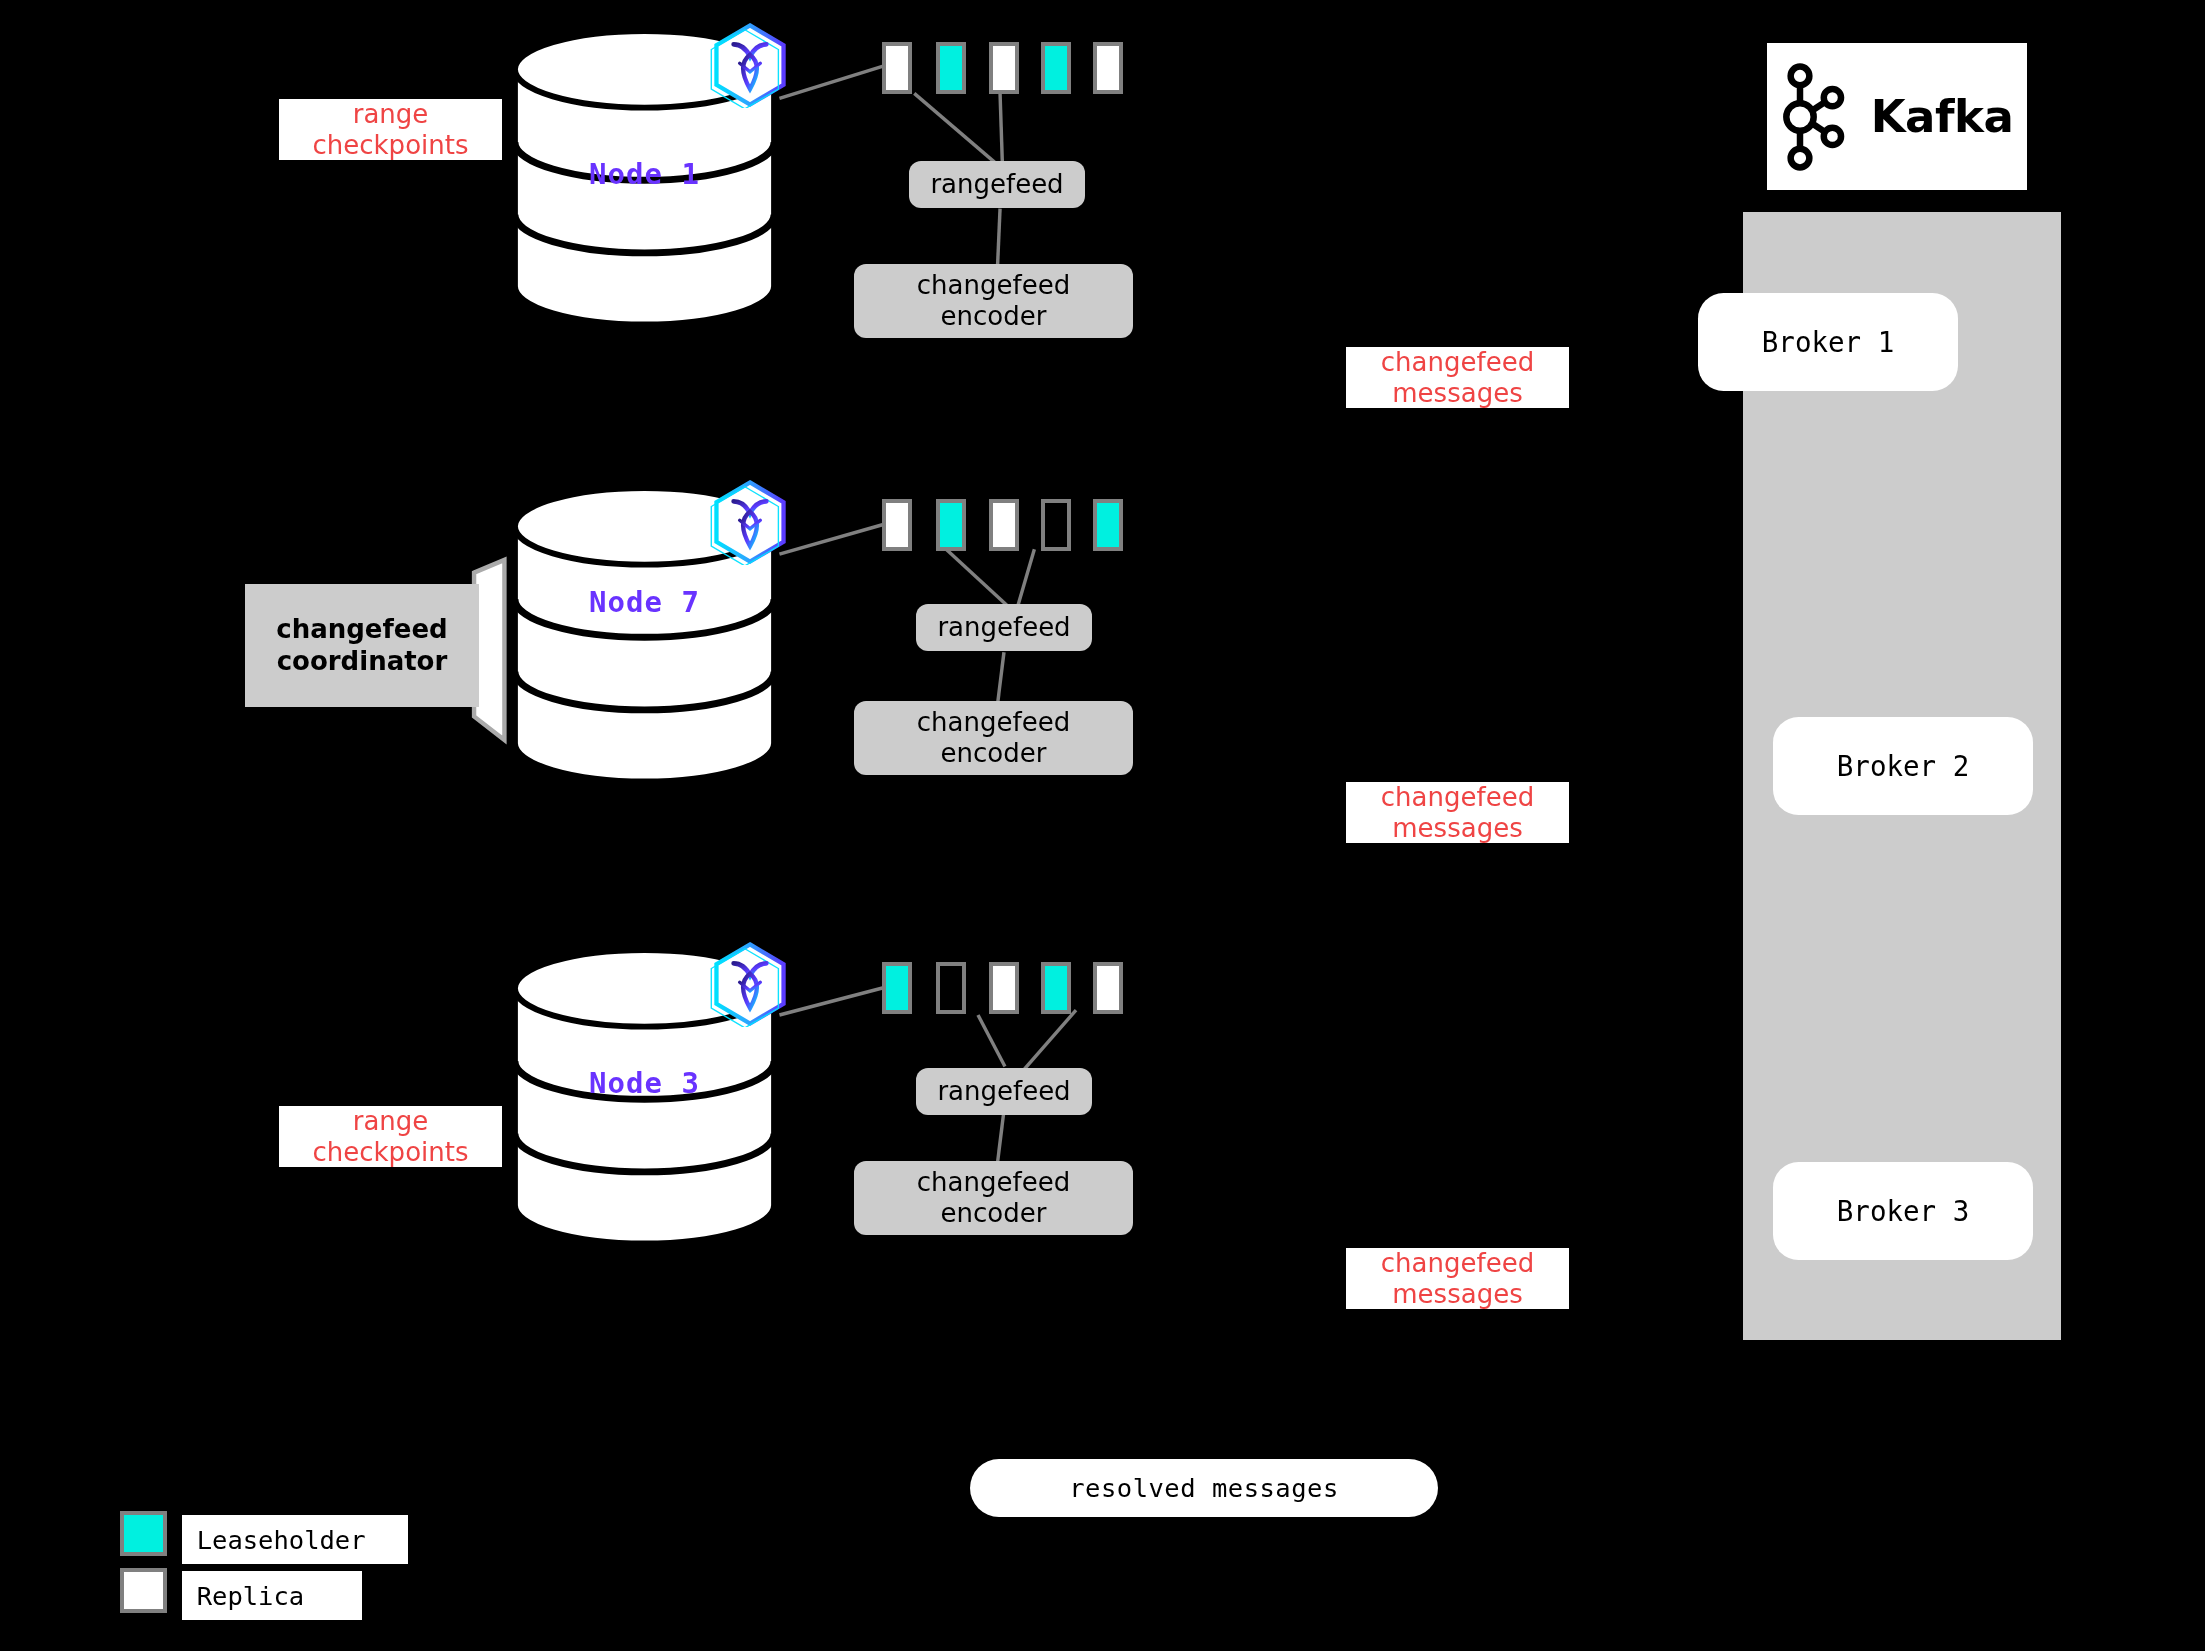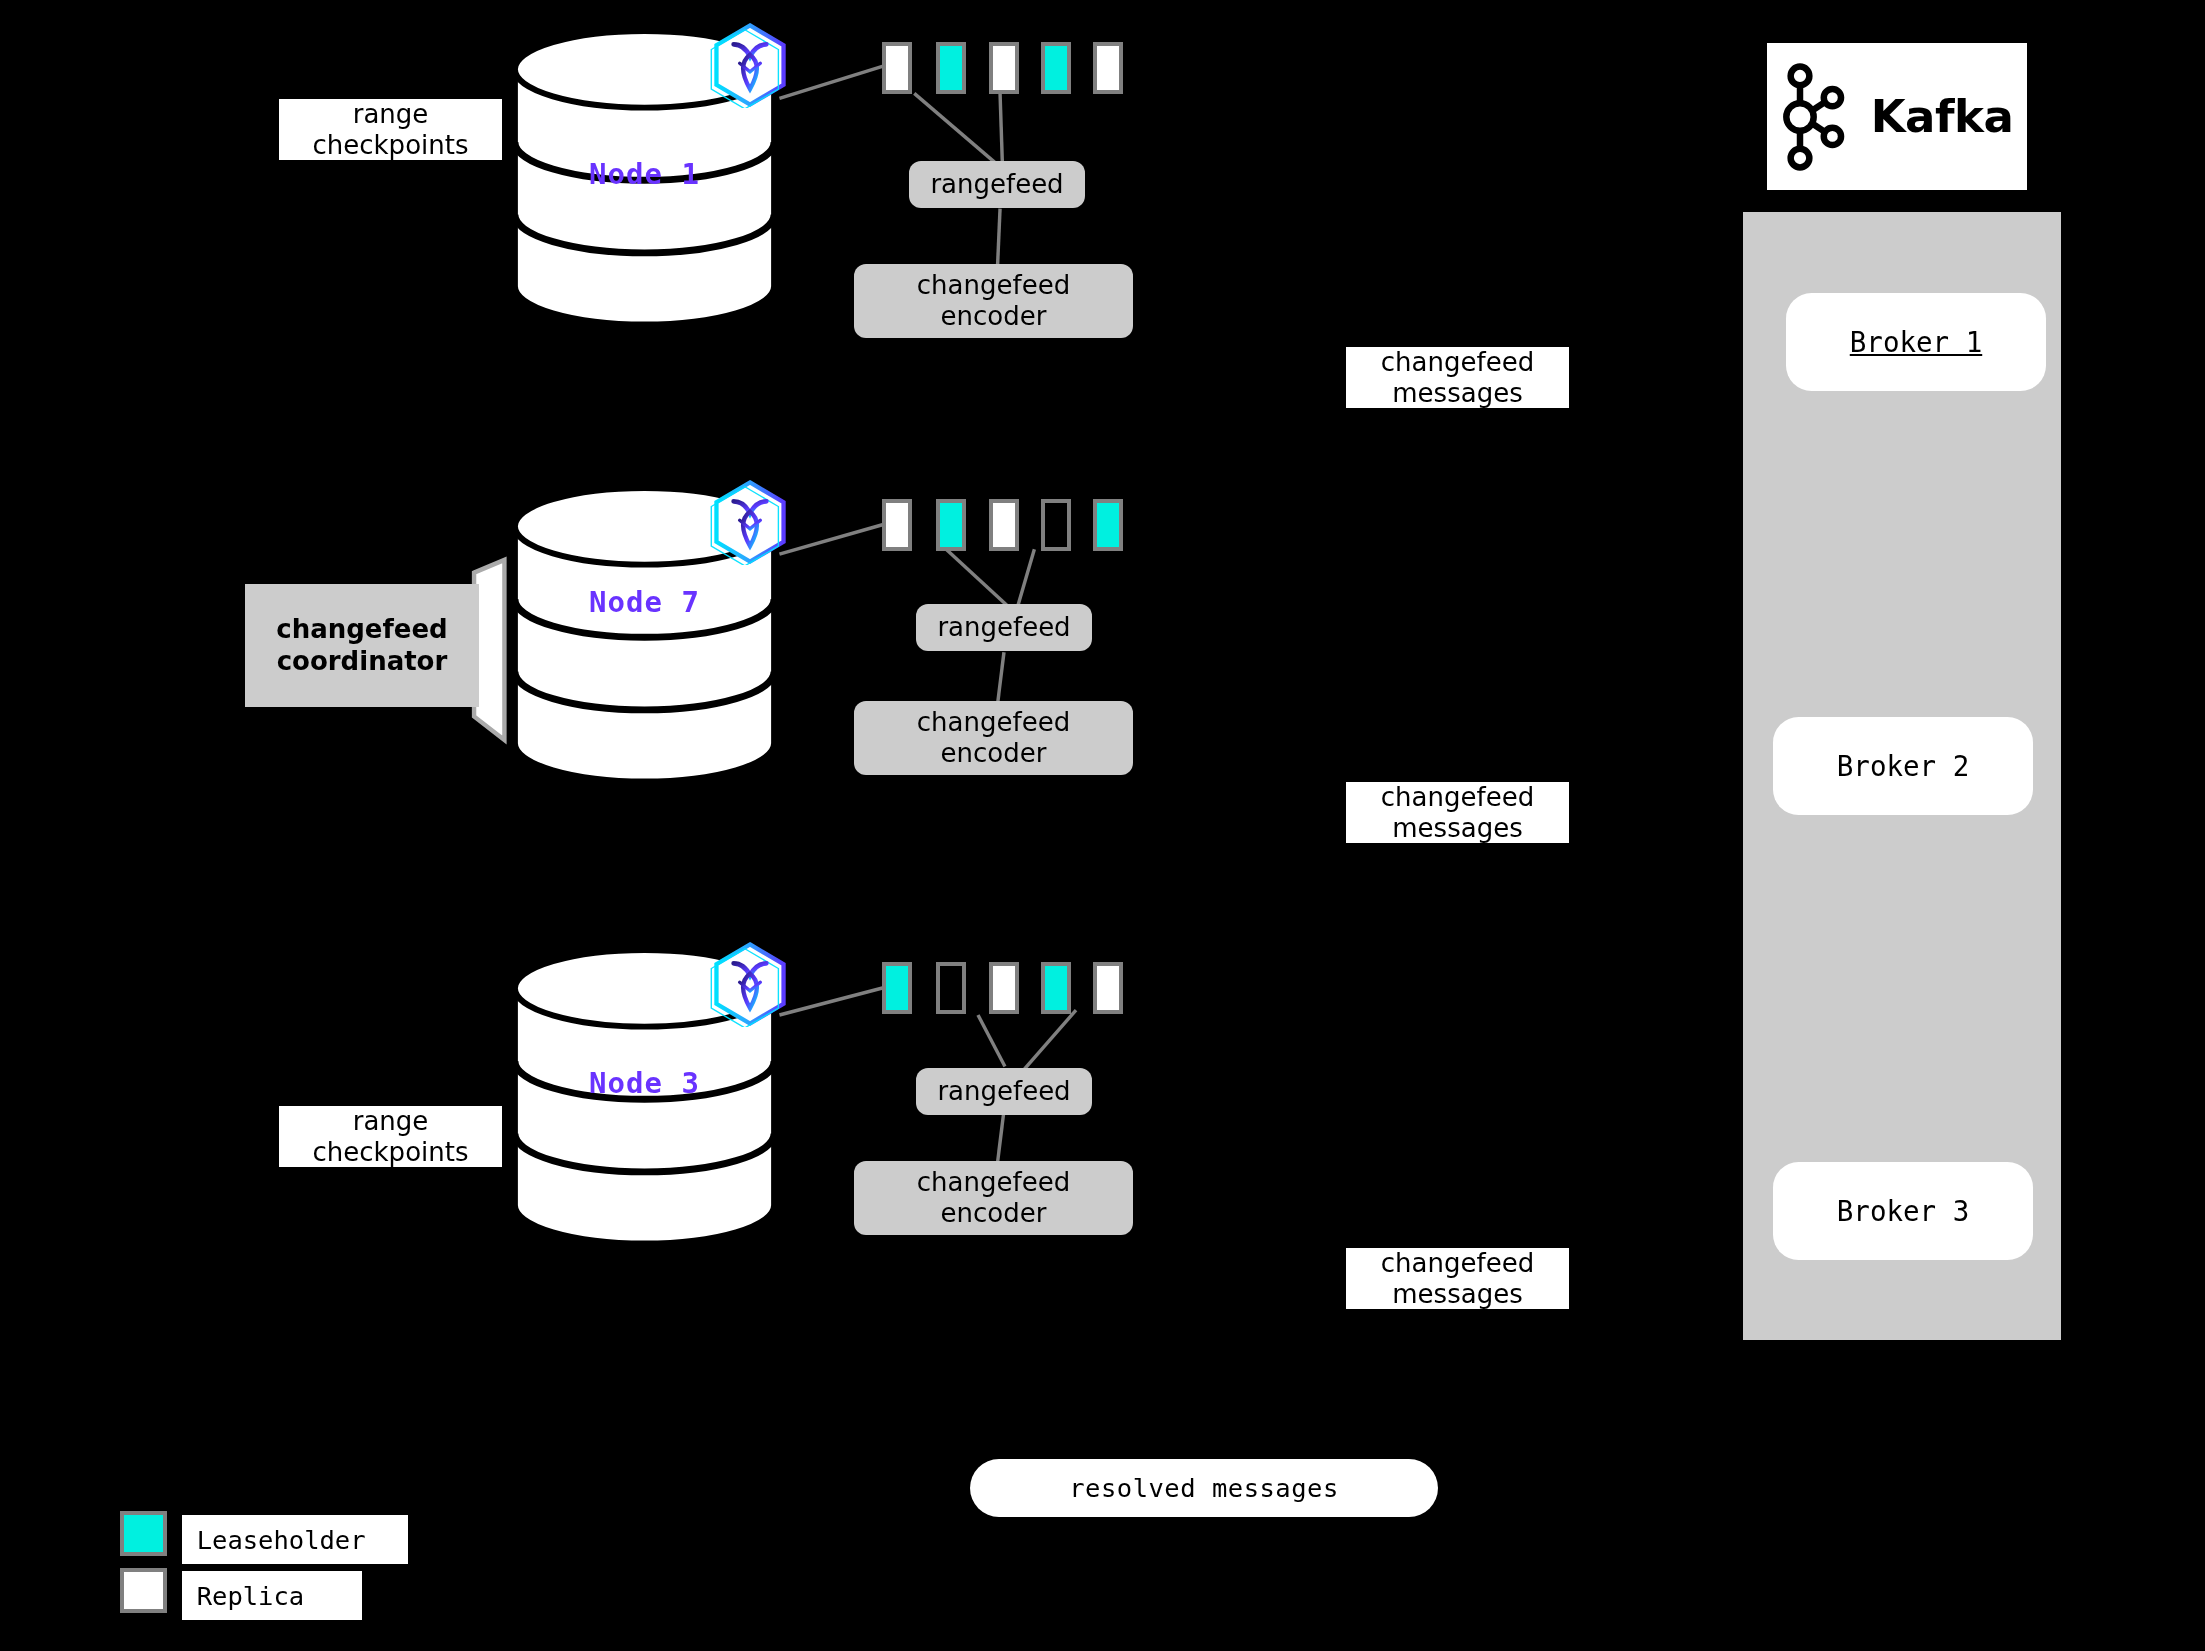--- a/index.html
+++ b/index.html
@@ -61,21 +61,21 @@
     align-items: center;
     justify-content: center;
     white-space: pre-line;
     border-radius: 12px;
   }
 
   
   .white-label {
     position: absolute;
     background: #FFFFFF;
-    color: #000000;
+    color: #ef4444;
     font-family: "DejaVu Sans", sans-serif;
     font-size: 26px;
     line-height: 1.18;
     text-align: center;
     white-space: pre-line;
     overflow: visible;
     display: flex;
     align-items: center;
     justify-content: center;
   }
@@ -346,21 +346,21 @@
       <line x1="25" y1="31" x2="25" y2="56" stroke="#000000" stroke-width="9"></line>
       <line x1="25" y1="94" x2="25" y2="119" stroke="#000000" stroke-width="9"></line>
       <line x1="42" y1="66" x2="60" y2="54" stroke="#000000" stroke-width="9"></line>
       <line x1="42" y1="84" x2="60" y2="96" stroke="#000000" stroke-width="9"></line>
     </svg>
     <span class="kafka-word">Kafka</span>
   </div>
 
   <div class="kafka-panel" style="left:1743px; top:212px; width:318px; height:1128px;"></div>
 
-  <div class="broker-pill" style="left:1786px; top:293px; width:260px; height:98px;text-decoration:underline;">Broker 1</div>
+  <div class="broker-pill" style="left:1698px; top:293px; width:260px; height:98px;">Broker 1</div>
   <div class="broker-pill" style="left:1773px; top:717px; width:260px; height:98px;">Broker 2</div>
   <div class="broker-pill" style="left:1773px; top:1162px; width:260px; height:98px;">Broker 3</div>
 
   <div class="resolved-pill" style="left:970px; top:1459px; width:468px; height:58px;">resolved messages</div>
 
   <div class="legend-text" style="left:182px; top:1515px; width:226px; height:49px;">Leaseholder</div>
   <div class="legend-swatch cyan" style="left:120px; top:1511px;"></div>
 
   <div class="legend-text" style="left:182px; top:1571px; width:180px; height:49px;">Replica</div>
   <div class="legend-swatch white" style="left:120px; top:1568px;"></div>

